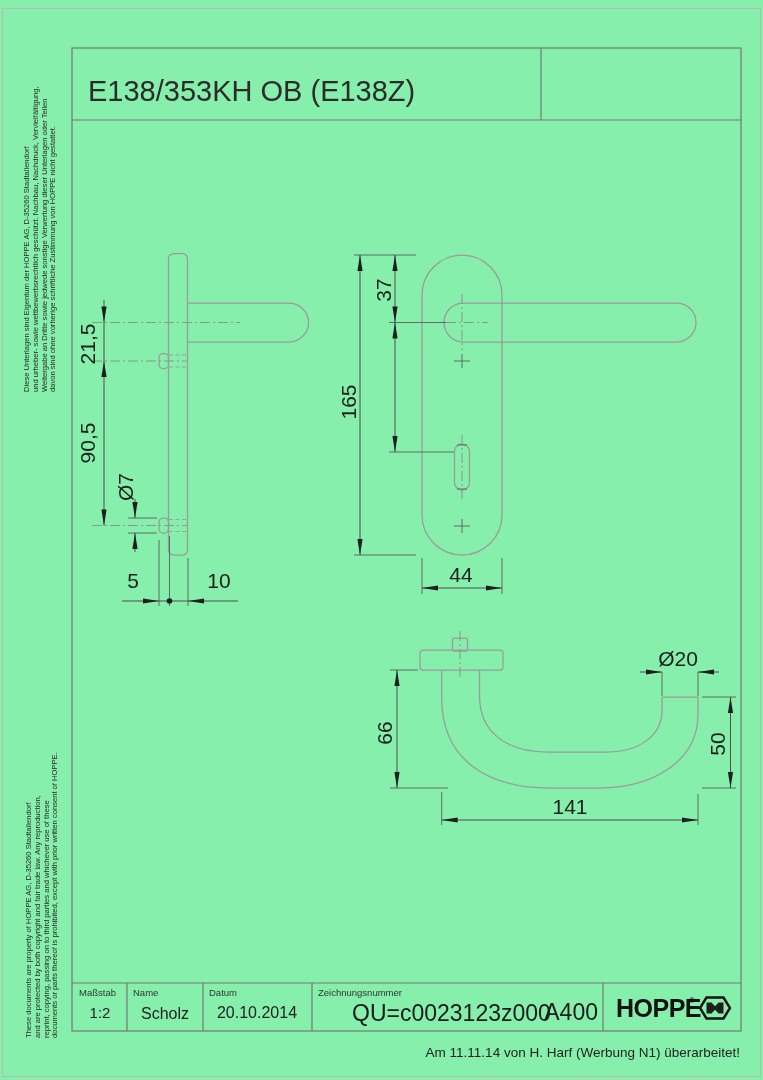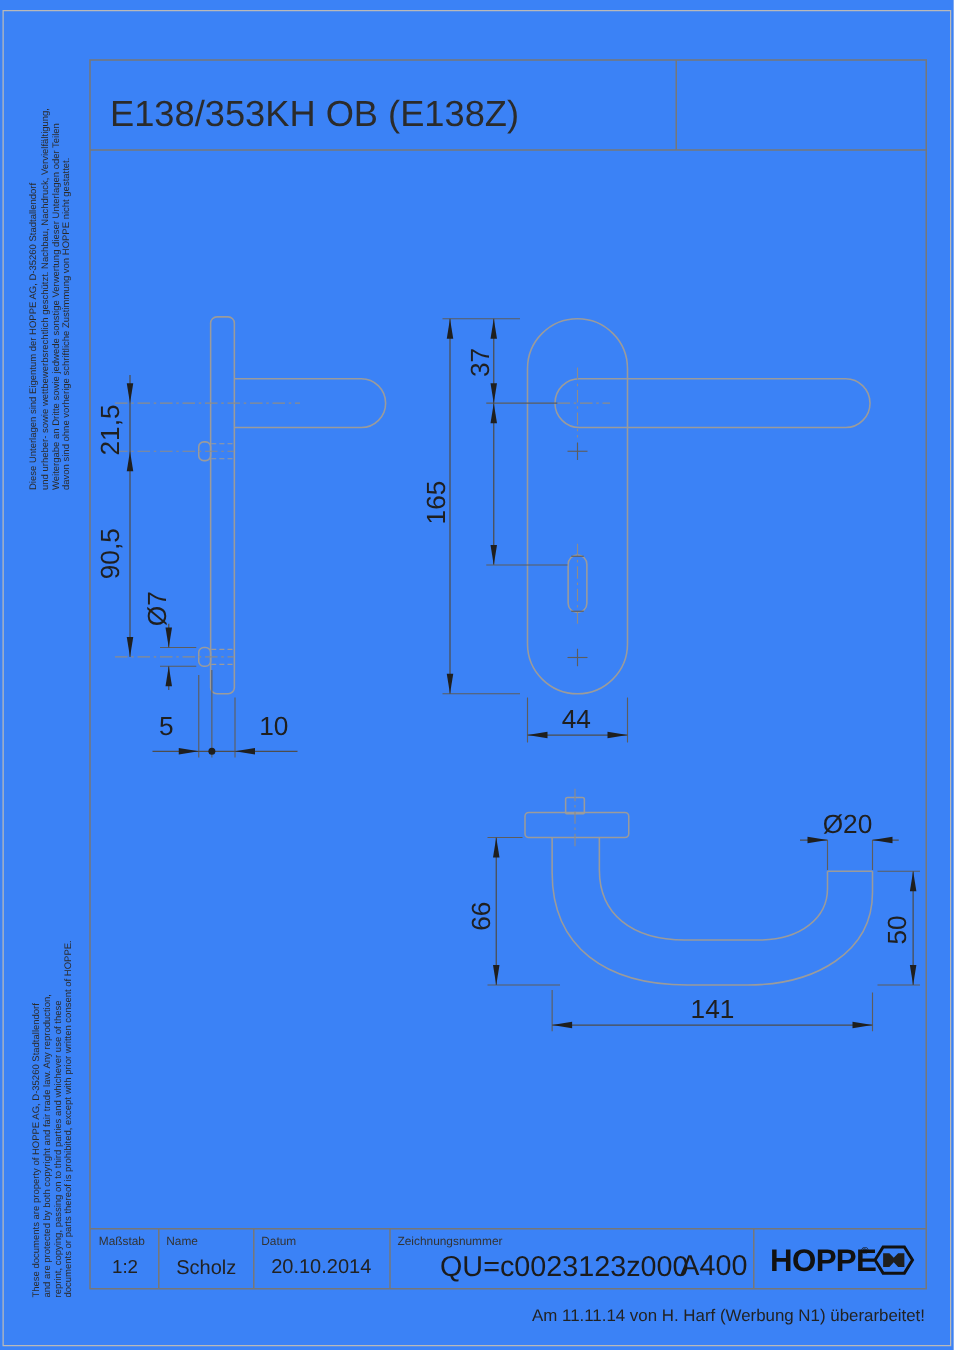--- a/index.html
+++ b/index.html
@@ -1,17 +1,17 @@
 <!DOCTYPE html>
 <html><head>
 <meta charset="utf-8">
 <style>
   html,body{margin:0;padding:0;background:#e8e8e8;}
   .page{
-    position:relative;width:763px;height:1080px;background:#3b82f6;
+    position:relative;width:763px;height:1080px;background:#86efac;
     font-family:"Liberation Sans",sans-serif;overflow:hidden;
   }
   .page-svg{position:absolute;left:0;top:0;}
   .note{
     position:absolute;transform:rotate(-90deg);transform-origin:top left;
     color:#2a2a2a;font-size:7.6px;line-height:8.8px;letter-spacing:0;
   }
   .note div{white-space:nowrap;}
   .note-de{left:23px;top:392px;width:346px;height:36px;}
   .note-en{left:25px;top:1038px;width:338px;height:36px;}

